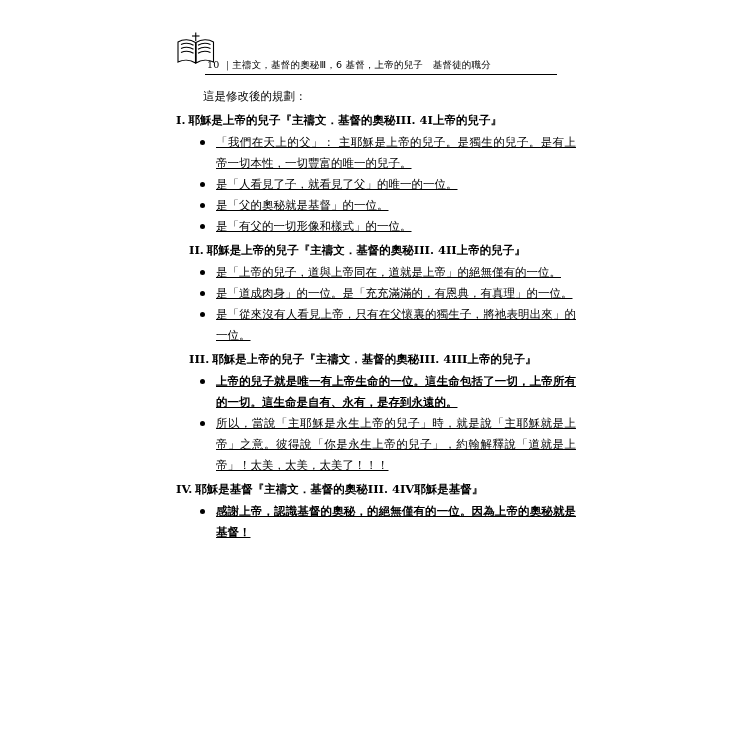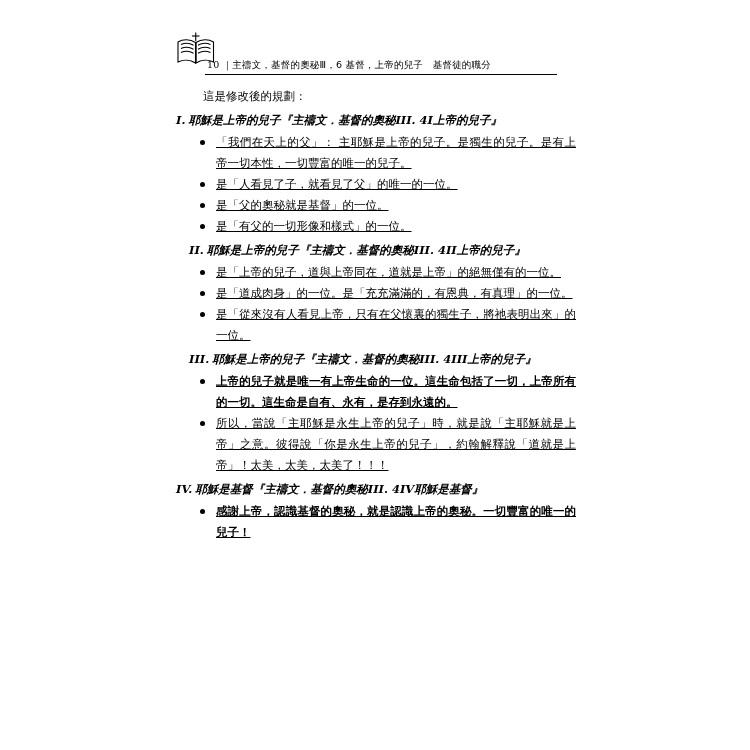--- a/index.html
+++ b/index.html
@@ -74,21 +74,20 @@
     font-size: 11.5px;
   }
 
   .sec-head {
     margin: 3px 0 1px 0;
     font-weight: bold;
     font-size: 11.5px;
     line-height: 21px;
     padding-left: 0px;
     text-indent: 0;
-    font-style: italic;
   }
   .sec-head .num {
     font-family: "DejaVu Serif", "Liberation Serif", serif;
     font-weight: bold;
     margin-right: 3px;
   }
   .sec-head.indent {
     padding-left: 13px;
   }
 
@@ -178,17 +177,17 @@
     </p>
     <ul class="bullets">
       <li class="bold">上帝的兒子就是唯一有上帝生命的一位。這生命包括了一切，上帝所有的一切。這生命是自有、永有，是存到永遠的。</li>
       <li>所以，當說「主耶穌是永生上帝的兒子」時，就是說「主耶穌就是上帝」之意。彼得說「你是永生上帝的兒子」，約翰解釋說「道就是上帝」！太美，太美，太美了！！！</li>
     </ul>
 
     <p class="sec-head">
       <span class="num">IV.</span><span>耶穌是基督『主禱文．基督的奧秘III. 4IV耶穌是基督』</span>
     </p>
     <ul class="bullets">
-      <li class="bold">感謝上帝，認識基督的奧秘，就是認識上帝的奧秘。一切豐富的唯一的兒子！</li>
+      <li class="bold">感謝上帝，認識基督的奧秘，的絕無僅有的一位。因為上帝的奧秘就是基督！</li>
     </ul>
 
   </div>
 </div>
 
 </body></html>

